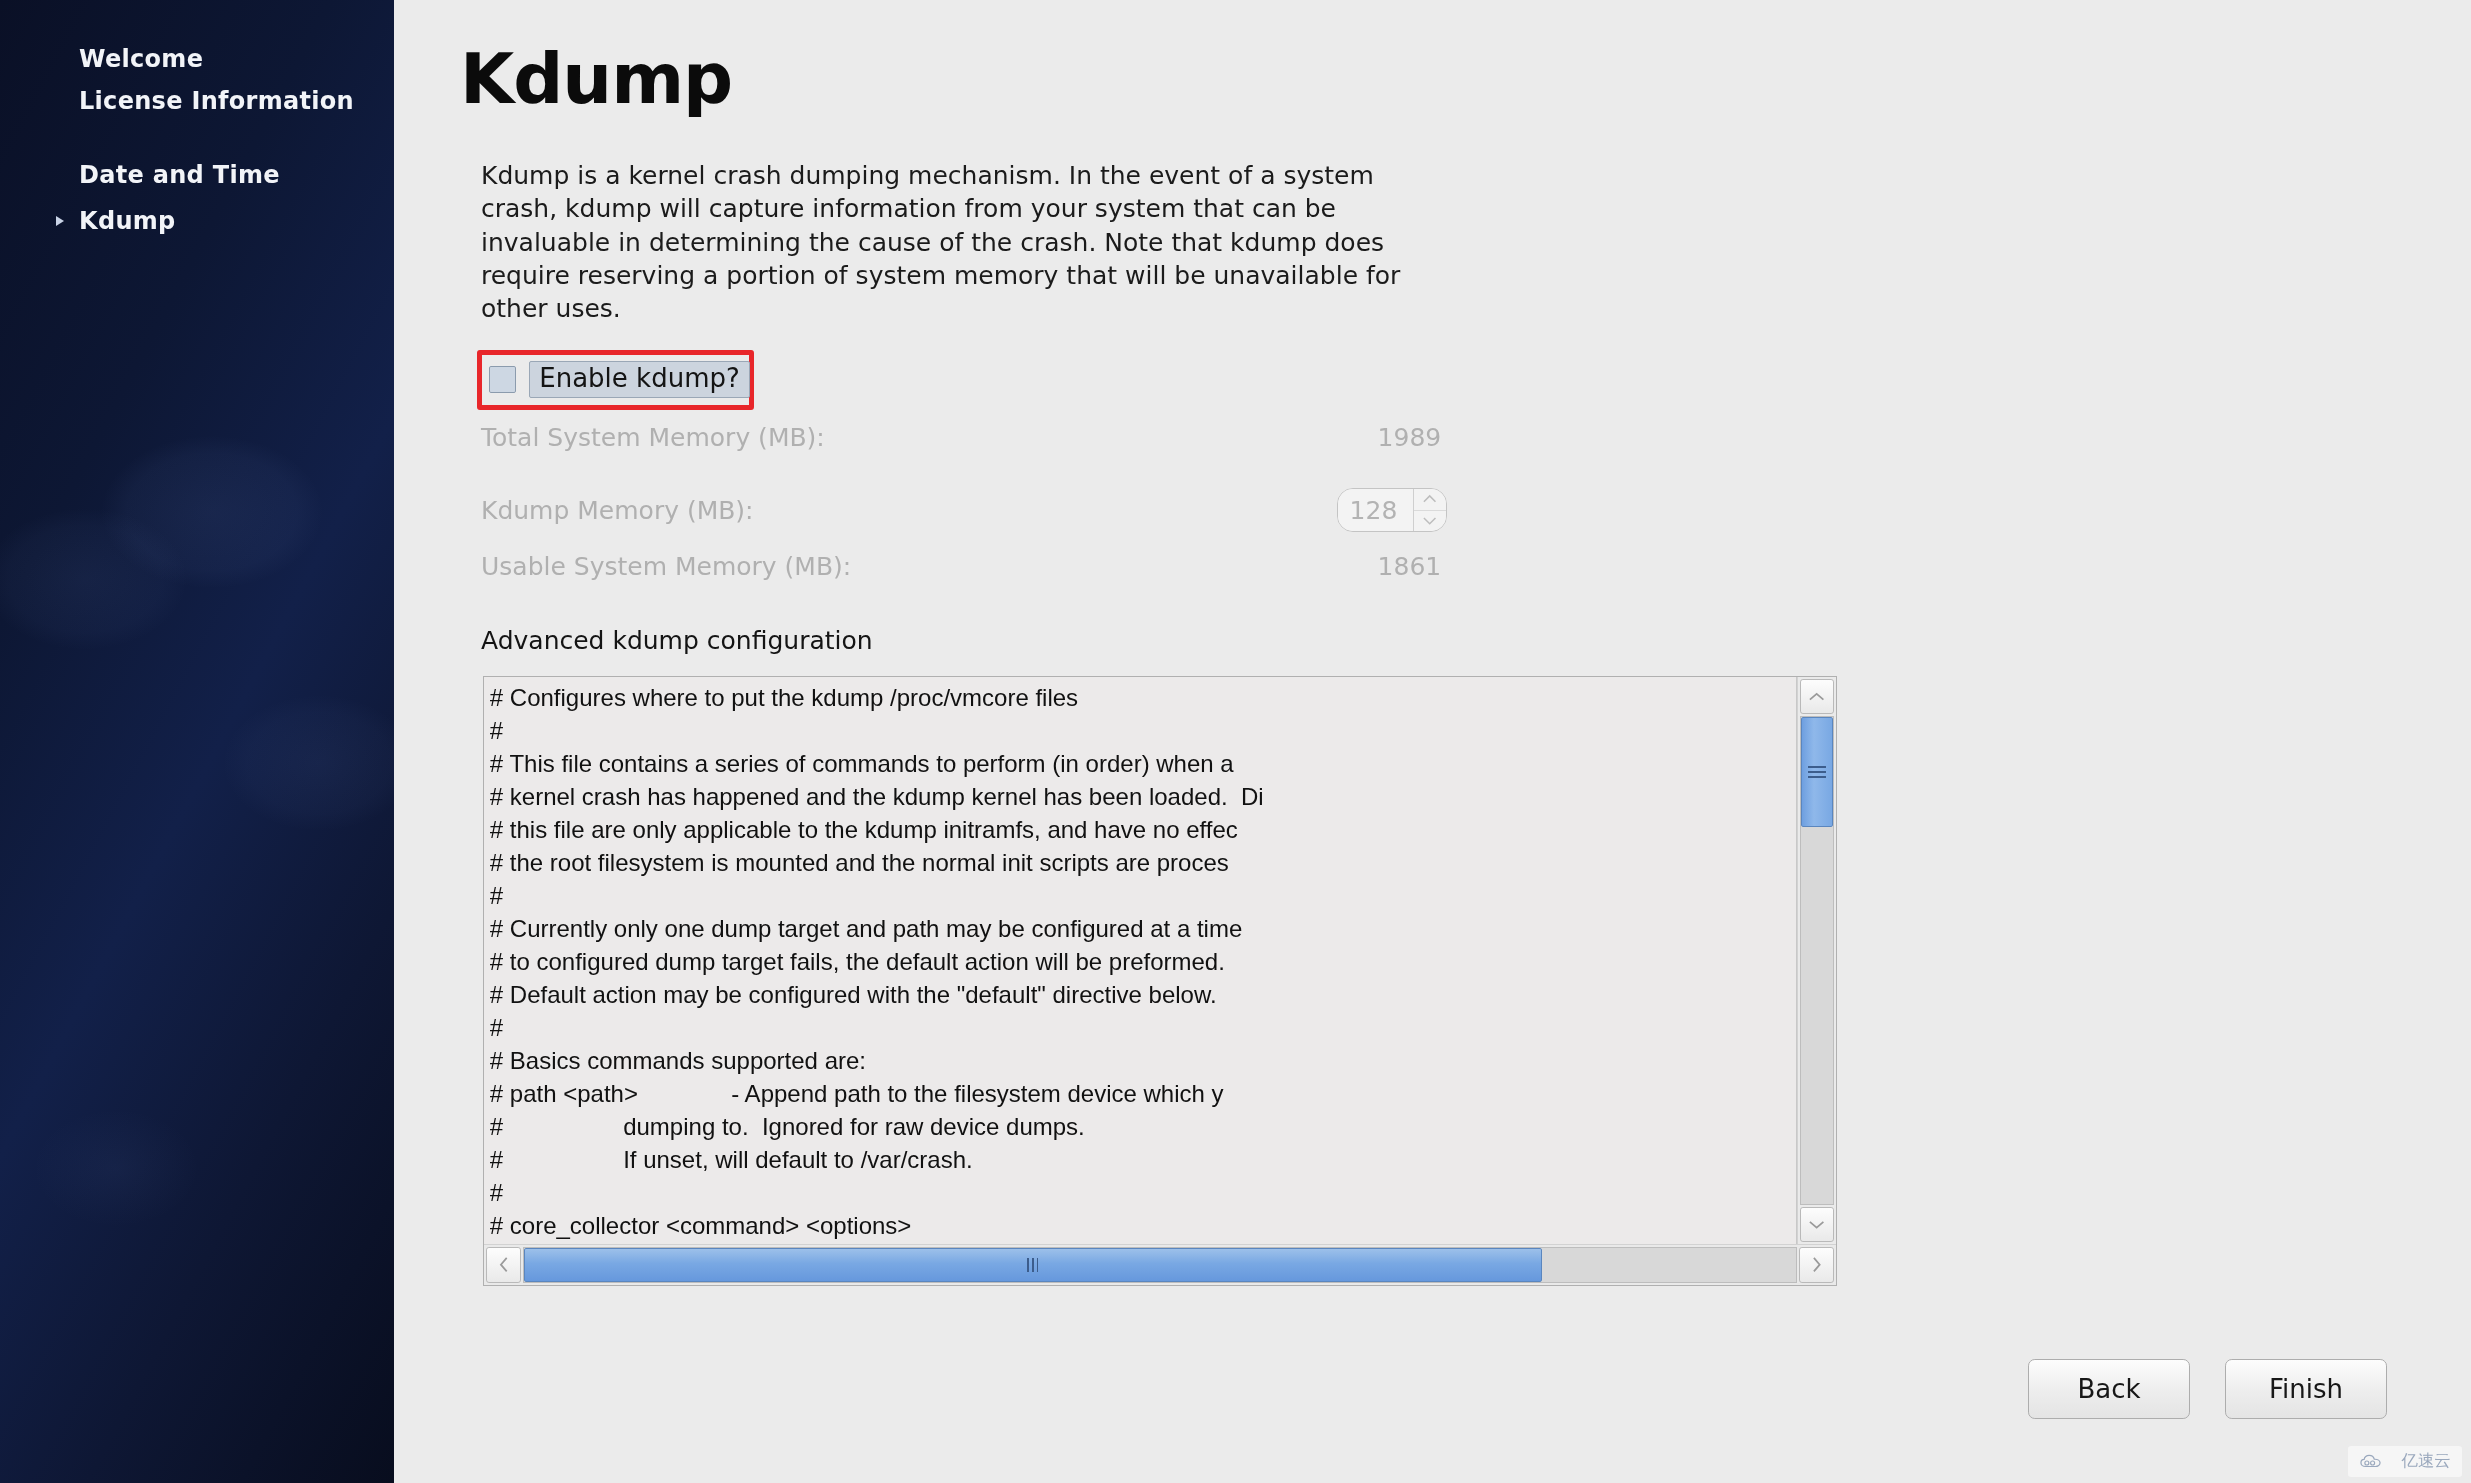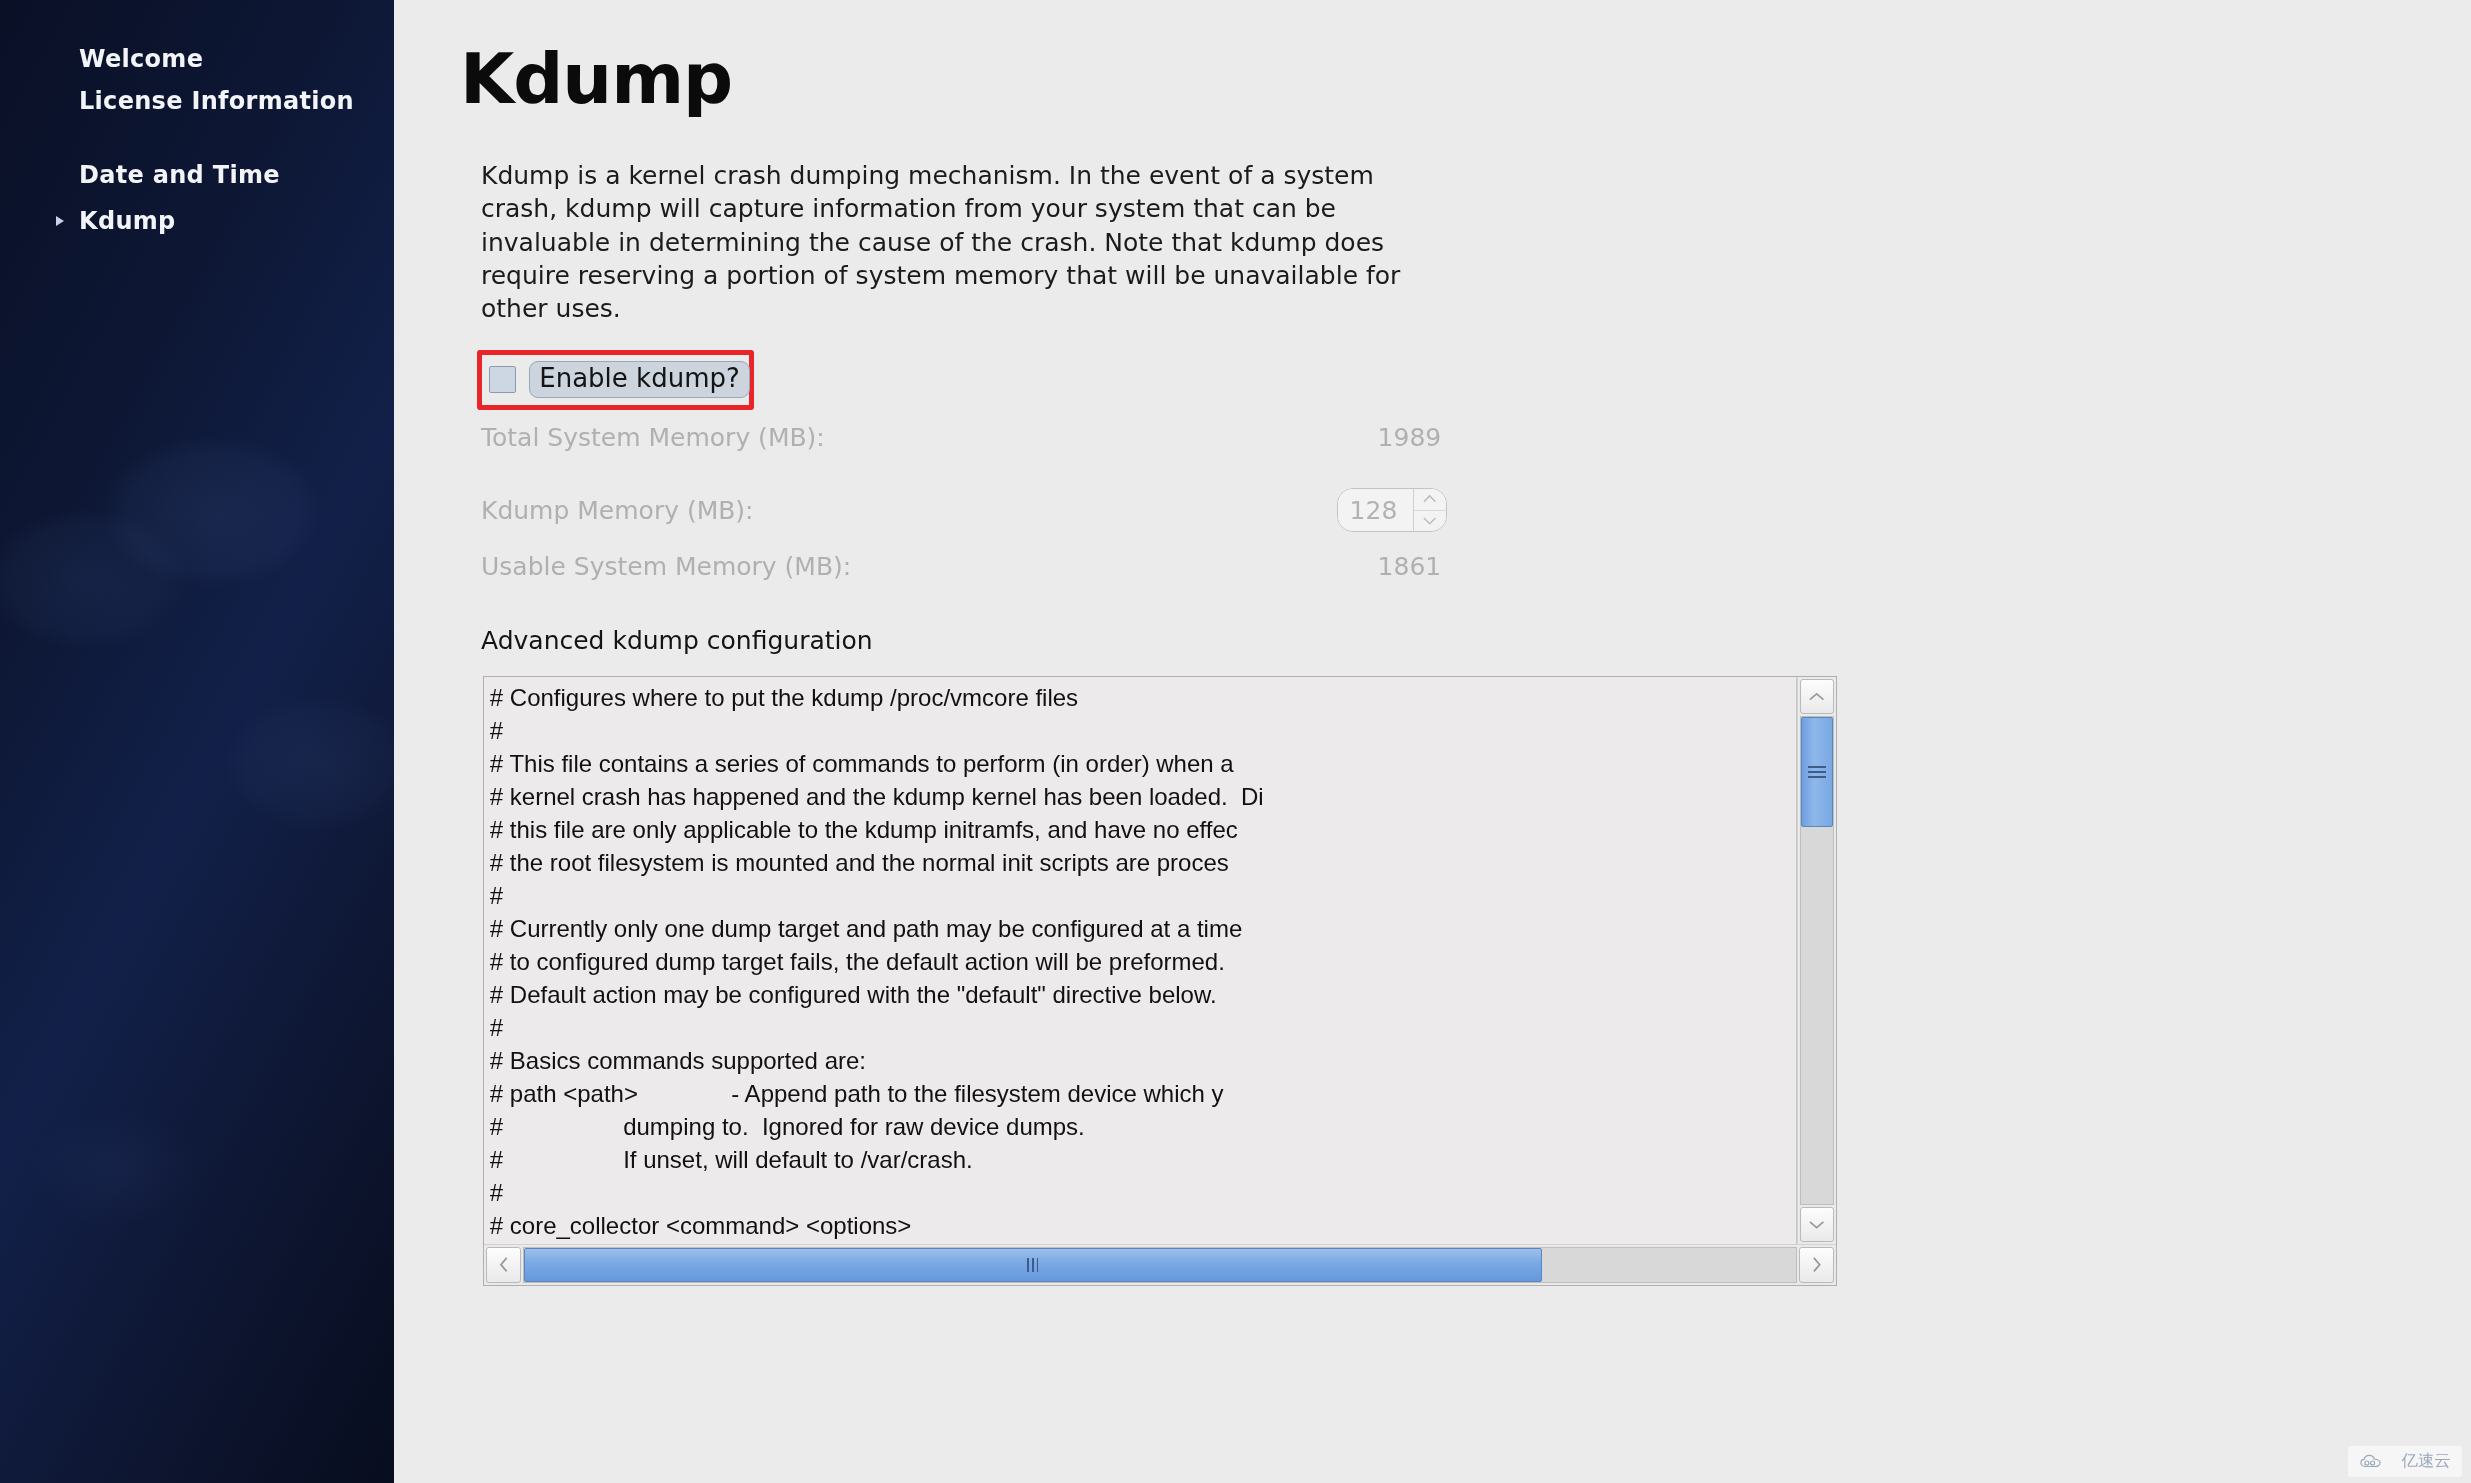--- a/index.html
+++ b/index.html
@@ -110,21 +110,21 @@
     border: 1.9px solid #8b9bad;
     border-radius: 1.9px;
   }
   #enable-kdump-label {
     display: inline-block;
     padding: 1.9px 9.7px 3.9px 9.7px;
     font-size: 26px;
     color: #141414;
     background: #ccd4de;
     border: 1px solid #9aa7b6;
-    border-radius: 9px;
+    border-radius: 2px;
     line-height: 1.12;
   }
 
   
   .mem-row {
     position: absolute;
     left: 87px;
     width: 966px;
     display: flex;
     align-items: center;
@@ -440,20 +440,24 @@
           </div>
         </div>
         <div class="sb-arrow-h">
           <svg width="11.6" height="19.3" viewBox="0 0 12 20">
               <path d="M3 3 L9 10 L3 17" fill="none" stroke="#9a9a9a" stroke-width="1.8"></path>
             </svg>
         </div>
       </div>
     </div>
 
+    <div id="footer-buttons">
+      <div class="footer-btn">Back</div>
+      <div class="footer-btn">Finish</div>
+    </div>
 
   </div>
 
   <div id="watermark">
     <span>
       <svg width="21" height="14.5" viewBox="0 0 22 15">
         <path d="M6 13 C2.5 13 1 11 1 9 C1 7 2.5 5.6 4.3 5.5 C4.8 3 7 1.3 9.6 1.3 C12.2 1.3 14.4 3 15 5.4 C15.2 5.4 15.4 5.4 15.6 5.4 C18.6 5.4 21 7.1 21 9.2 C21 11.3 18.8 13 16 13 Z" fill="none" stroke="#9aa8bd" stroke-width="1.3"></path>
         <circle cx="7.2" cy="9.3" r="2.1" fill="none" stroke="#9aa8bd" stroke-width="1.2"></circle>
         <circle cx="13.2" cy="9.3" r="2.1" fill="none" stroke="#9aa8bd" stroke-width="1.2"></circle>
       </svg>

